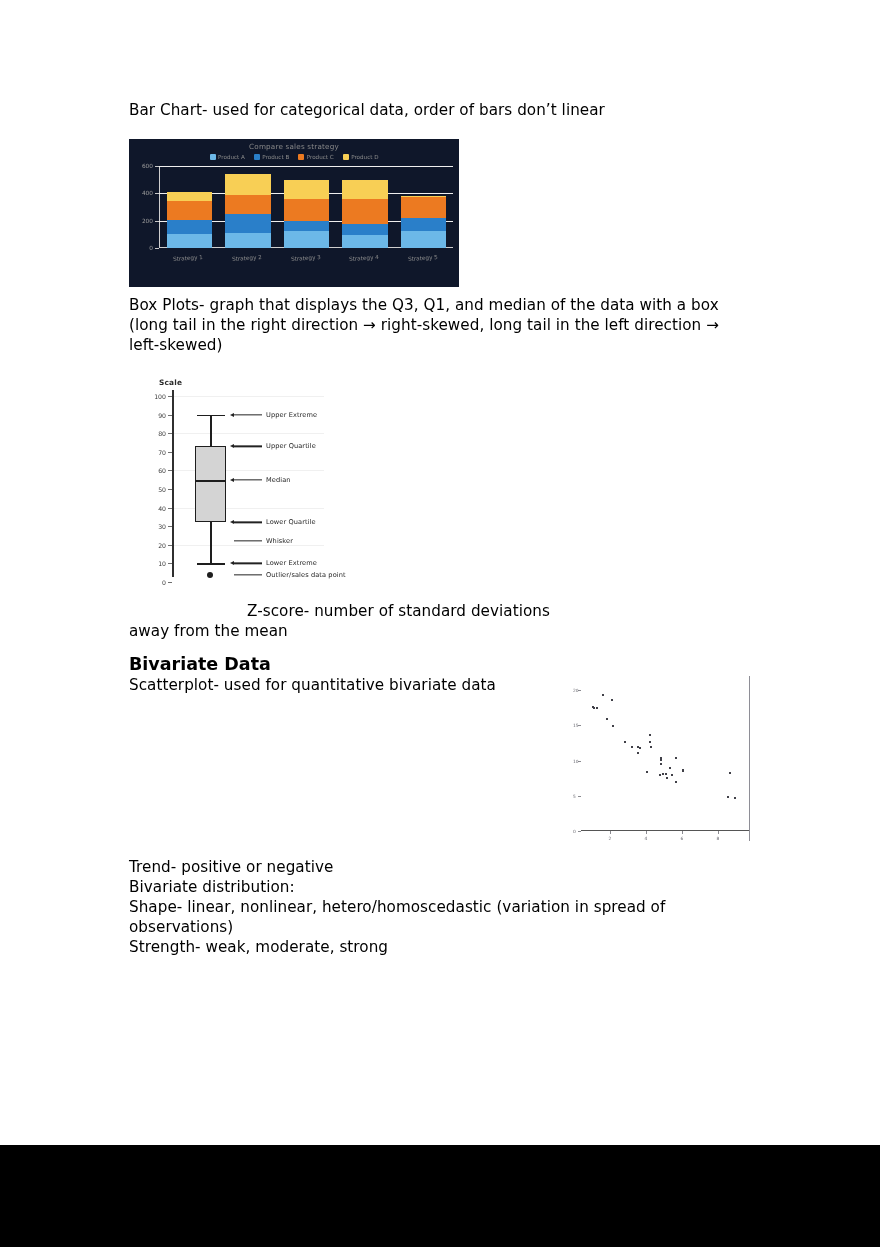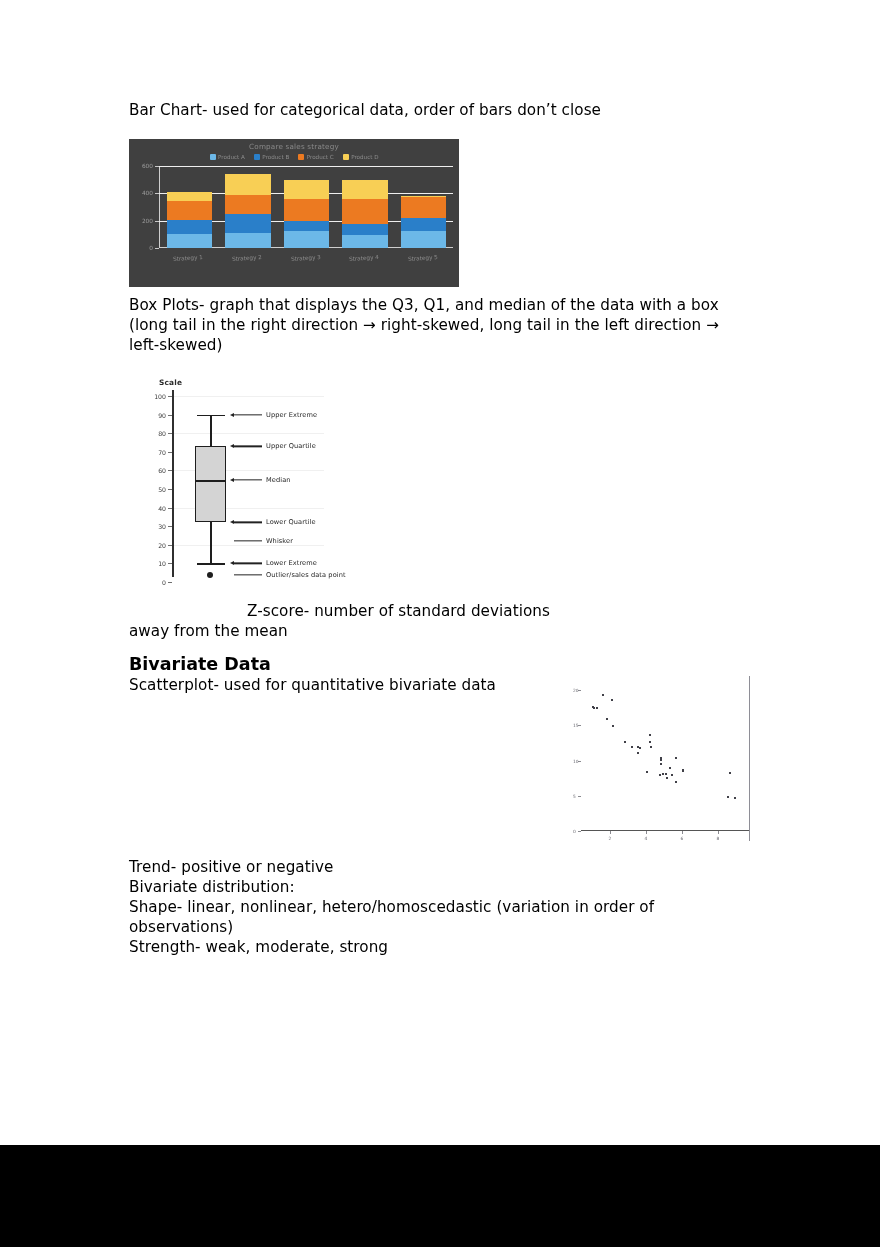--- a/index.html
+++ b/index.html
@@ -45,21 +45,21 @@
   .spacer-sm { height: 12px; }
   .spacer-md { height: 20px; }
 
   
   .barchart-wrap {
     position: absolute;
     left: 129px;
     top: 139px;
     width: 330px;
     height: 148px;
-    background: #404040;
+    background: #0f172a;
     overflow: hidden;
   }
   .bc-title {
     text-align: center;
     font-size: 7.2px;
     color: #8a8a8a;
     margin-top: 3px;
     letter-spacing: 0.2px;
   }
   .bc-legend {
@@ -322,42 +322,42 @@
     background: #000000;
   }
 </style>
 </head>
 <body>
 
 <div class="page">
 
   <div class="doc-body">
 
-    <p class="para">Bar Chart- used for categorical data, order of bars don’t close</p>
+    <p class="para">Bar Chart- used for categorical data, order of bars don’t linear</p>
 
     <div style="height:175px"></div>
 
     <p class="para">Box Plots- graph that displays the Q3, Q1, and median of the data with a box (long tail in the right direction → right-skewed, long tail in the left direction → left-skewed)</p>
 
     <div style="height:246px"></div>
 
     <p class="para" style="text-indent:118px">Z-score- number of standard deviations</p>
     <p class="para">away from the mean</p>
 
     <div class="spacer-sm"></div>
 
     <h2 class="h-bold">Bivariate Data</h2>
 
     <p class="para">Scatterplot- used for quantitative bivariate data</p>
 
     <div style="height:162px"></div>
 
     <p class="para">Trend- positive or negative</p>
     <p class="para">Bivariate distribution:</p>
-    <p class="para">Shape- linear, nonlinear, hetero/homoscedastic (variation in order of observations)</p>
+    <p class="para">Shape- linear, nonlinear, hetero/homoscedastic (variation in spread of observations)</p>
     <p class="para">Strength- weak, moderate, strong</p>
 
     <div class="spacer-md"></div>
 
   </div>
 
   <div class="barchart-wrap">
     <div class="bc-title">Compare sales strategy</div>
     <div class="bc-legend">
       <div class="bc-leg-item">

